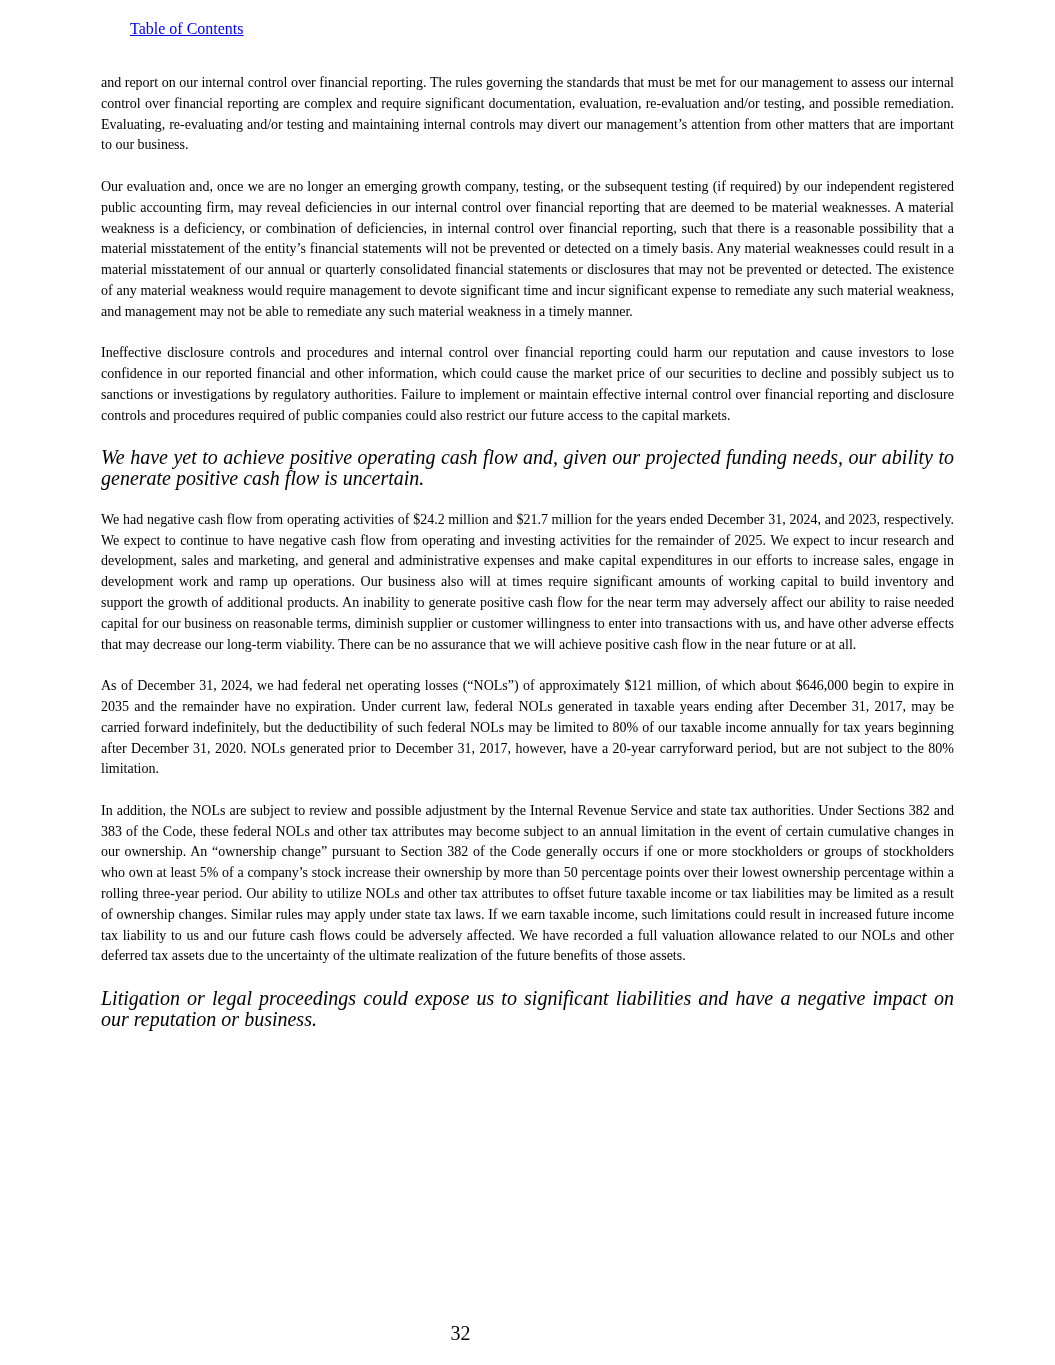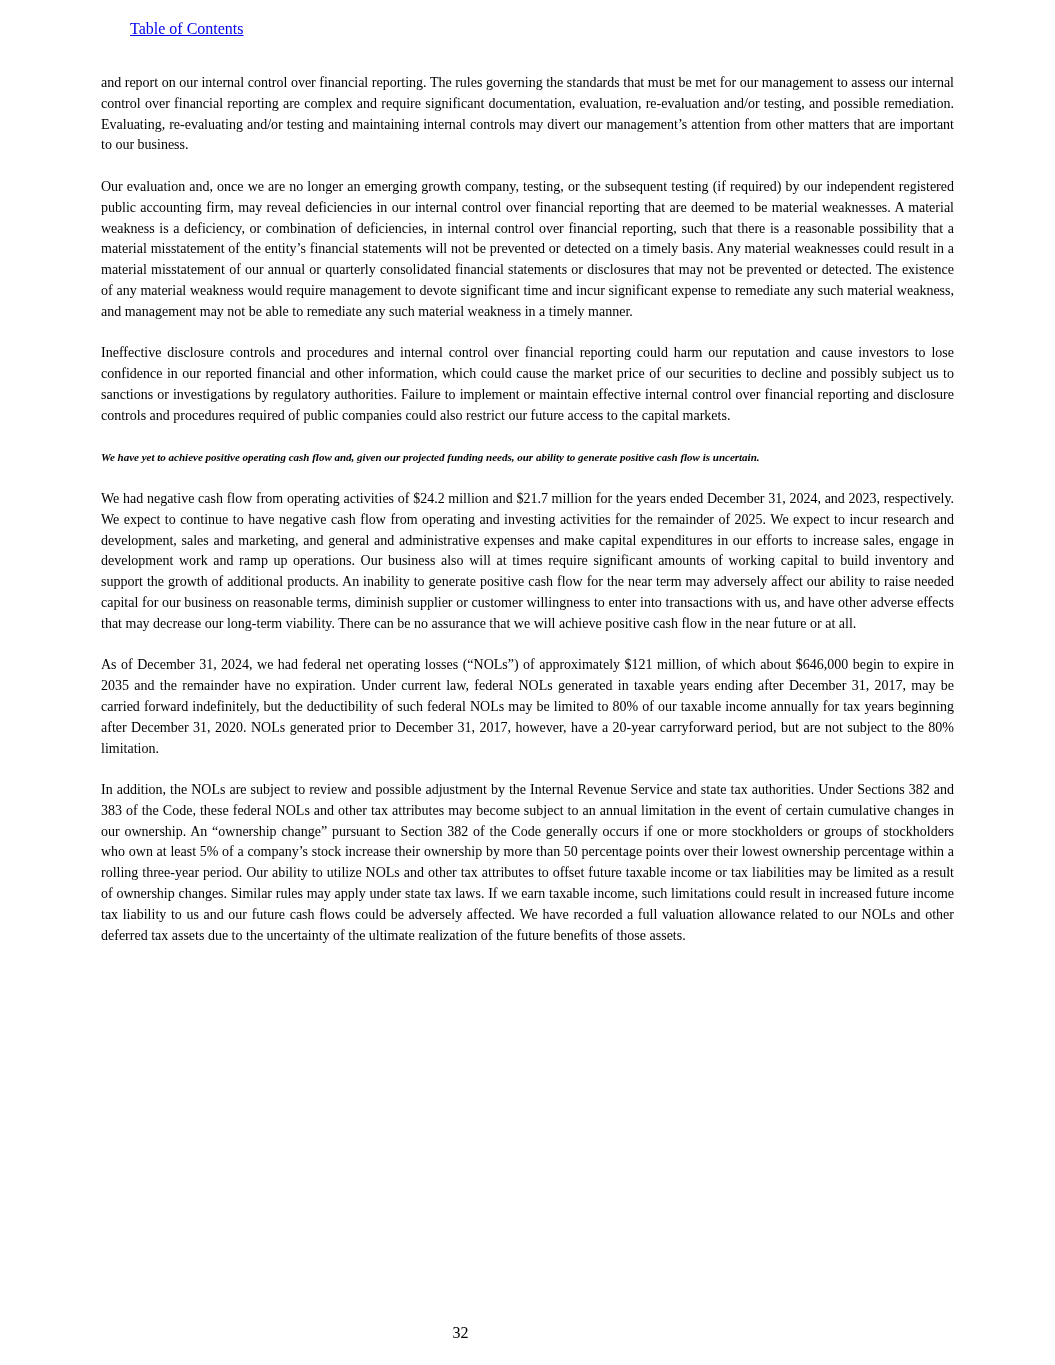--- a/index.html
+++ b/index.html
@@ -33,44 +33,45 @@
       width: 853px;
     }
     .para {
       margin: 0 0 20.8px 0;
       font-size: 14px;
       line-height: 20.8px;
       text-align: justify;
     }
     .heading {
       margin: 0 0 20.8px 0;
-      font-size: 11px;
+      font-size: 20px;
       line-height: 20.8px;
-      font-weight: bold;
+      font-weight: normal;
       font-style: italic;
       text-align: justify;
     }
     .page-number {
       position: absolute;
       left: 0;
       width: 921px;
       top: 1323px;
       text-align: center;
-      font-size: 16px;
+      font-size: 20px;
       line-height: 20px;
     }
   </style>
 </head>
 <body>
 
 <a class="toc-link">Table of Contents</a>
 
 <div class="content">
   <p class="para">and report on our internal control over financial reporting. The rules governing the standards that must be met for our management to assess our internal control over financial reporting are complex and require significant documentation, evaluation, re-evaluation and/or testing, and possible remediation. Evaluating, re-evaluating and/or testing and maintaining internal controls may divert our management’s attention from other matters that are important to our business.</p>
   <p class="para">Our evaluation and, once we are no longer an emerging growth company, testing, or the subsequent testing (if required) by our independent registered public accounting firm, may reveal deficiencies in our internal control over financial reporting that are deemed to be material weaknesses. A material weakness is a deficiency, or combination of deficiencies, in internal control over financial reporting, such that there is a reasonable possibility that a material misstatement of the entity’s financial statements will not be prevented or detected on a timely basis. Any material weaknesses could result in a material misstatement of our annual or quarterly consolidated financial statements or disclosures that may not be prevented or detected. The existence of any material weakness would require management to devote significant time and incur significant expense to remediate any such material weakness, and management may not be able to remediate any such material weakness in a timely manner.</p>
   <p class="para">Ineffective disclosure controls and procedures and internal control over financial reporting could harm our reputation and cause investors to lose confidence in our reported financial and other information, which could cause the market price of our securities to decline and possibly subject us to sanctions or investigations by regulatory authorities. Failure to implement or maintain effective internal control over financial reporting and disclosure controls and procedures required of public companies could also restrict our future access to the capital markets.</p>
   <p class="heading">We have yet to achieve positive operating cash flow and, given our projected funding needs, our ability to generate positive cash flow is uncertain.</p>
   <p class="para">We had negative cash flow from operating activities of $24.2 million and $21.7 million for the years ended December 31, 2024, and 2023, respectively. We expect to continue to have negative cash flow from operating and investing activities for the remainder of 2025. We expect to incur research and development, sales and marketing, and general and administrative expenses and make capital expenditures in our efforts to increase sales, engage in development work and ramp up operations. Our business also will at times require significant amounts of working capital to build inventory and support the growth of additional products. An inability to generate positive cash flow for the near term may adversely affect our ability to raise needed capital for our business on reasonable terms, diminish supplier or customer willingness to enter into transactions with us, and have other adverse effects that may decrease our long-term viability. There can be no assurance that we will achieve positive cash flow in the near future or at all.</p>
   <p class="para">As of December 31, 2024, we had federal net operating losses (“NOLs”) of approximately $121 million, of which about $646,000 begin to expire in 2035 and the remainder have no expiration. Under current law, federal NOLs generated in taxable years ending after December 31, 2017, may be carried forward indefinitely, but the deductibility of such federal NOLs may be limited to 80% of our taxable income annually for tax years beginning after December 31, 2020. NOLs generated prior to December 31, 2017, however, have a 20-year carryforward period, but are not subject to the 80% limitation.</p>
   <p class="para">In addition, the NOLs are subject to review and possible adjustment by the Internal Revenue Service and state tax authorities. Under Sections 382 and 383 of the Code, these federal NOLs and other tax attributes may become subject to an annual limitation in the event of certain cumulative changes in our ownership. An “ownership change” pursuant to Section 382 of the Code generally occurs if one or more stockholders or groups of stockholders who own at least 5% of a company’s stock increase their ownership by more than 50 percentage points over their lowest ownership percentage within a rolling three-year period. Our ability to utilize NOLs and other tax attributes to offset future taxable income or tax liabilities may be limited as a result of ownership changes. Similar rules may apply under state tax laws. If we earn taxable income, such limitations could result in increased future income tax liability to us and our future cash flows could be adversely affected. We have recorded a full valuation allowance related to our NOLs and other deferred tax assets due to the uncertainty of the ultimate realization of the future benefits of those assets.</p>
+  <p class="heading">Litigation or legal proceedings could expose us to significant liabilities and have a negative impact on our reputation or business.</p>
 </div>
 
 <div class="page-number">32</div>
 
 </body></html>

